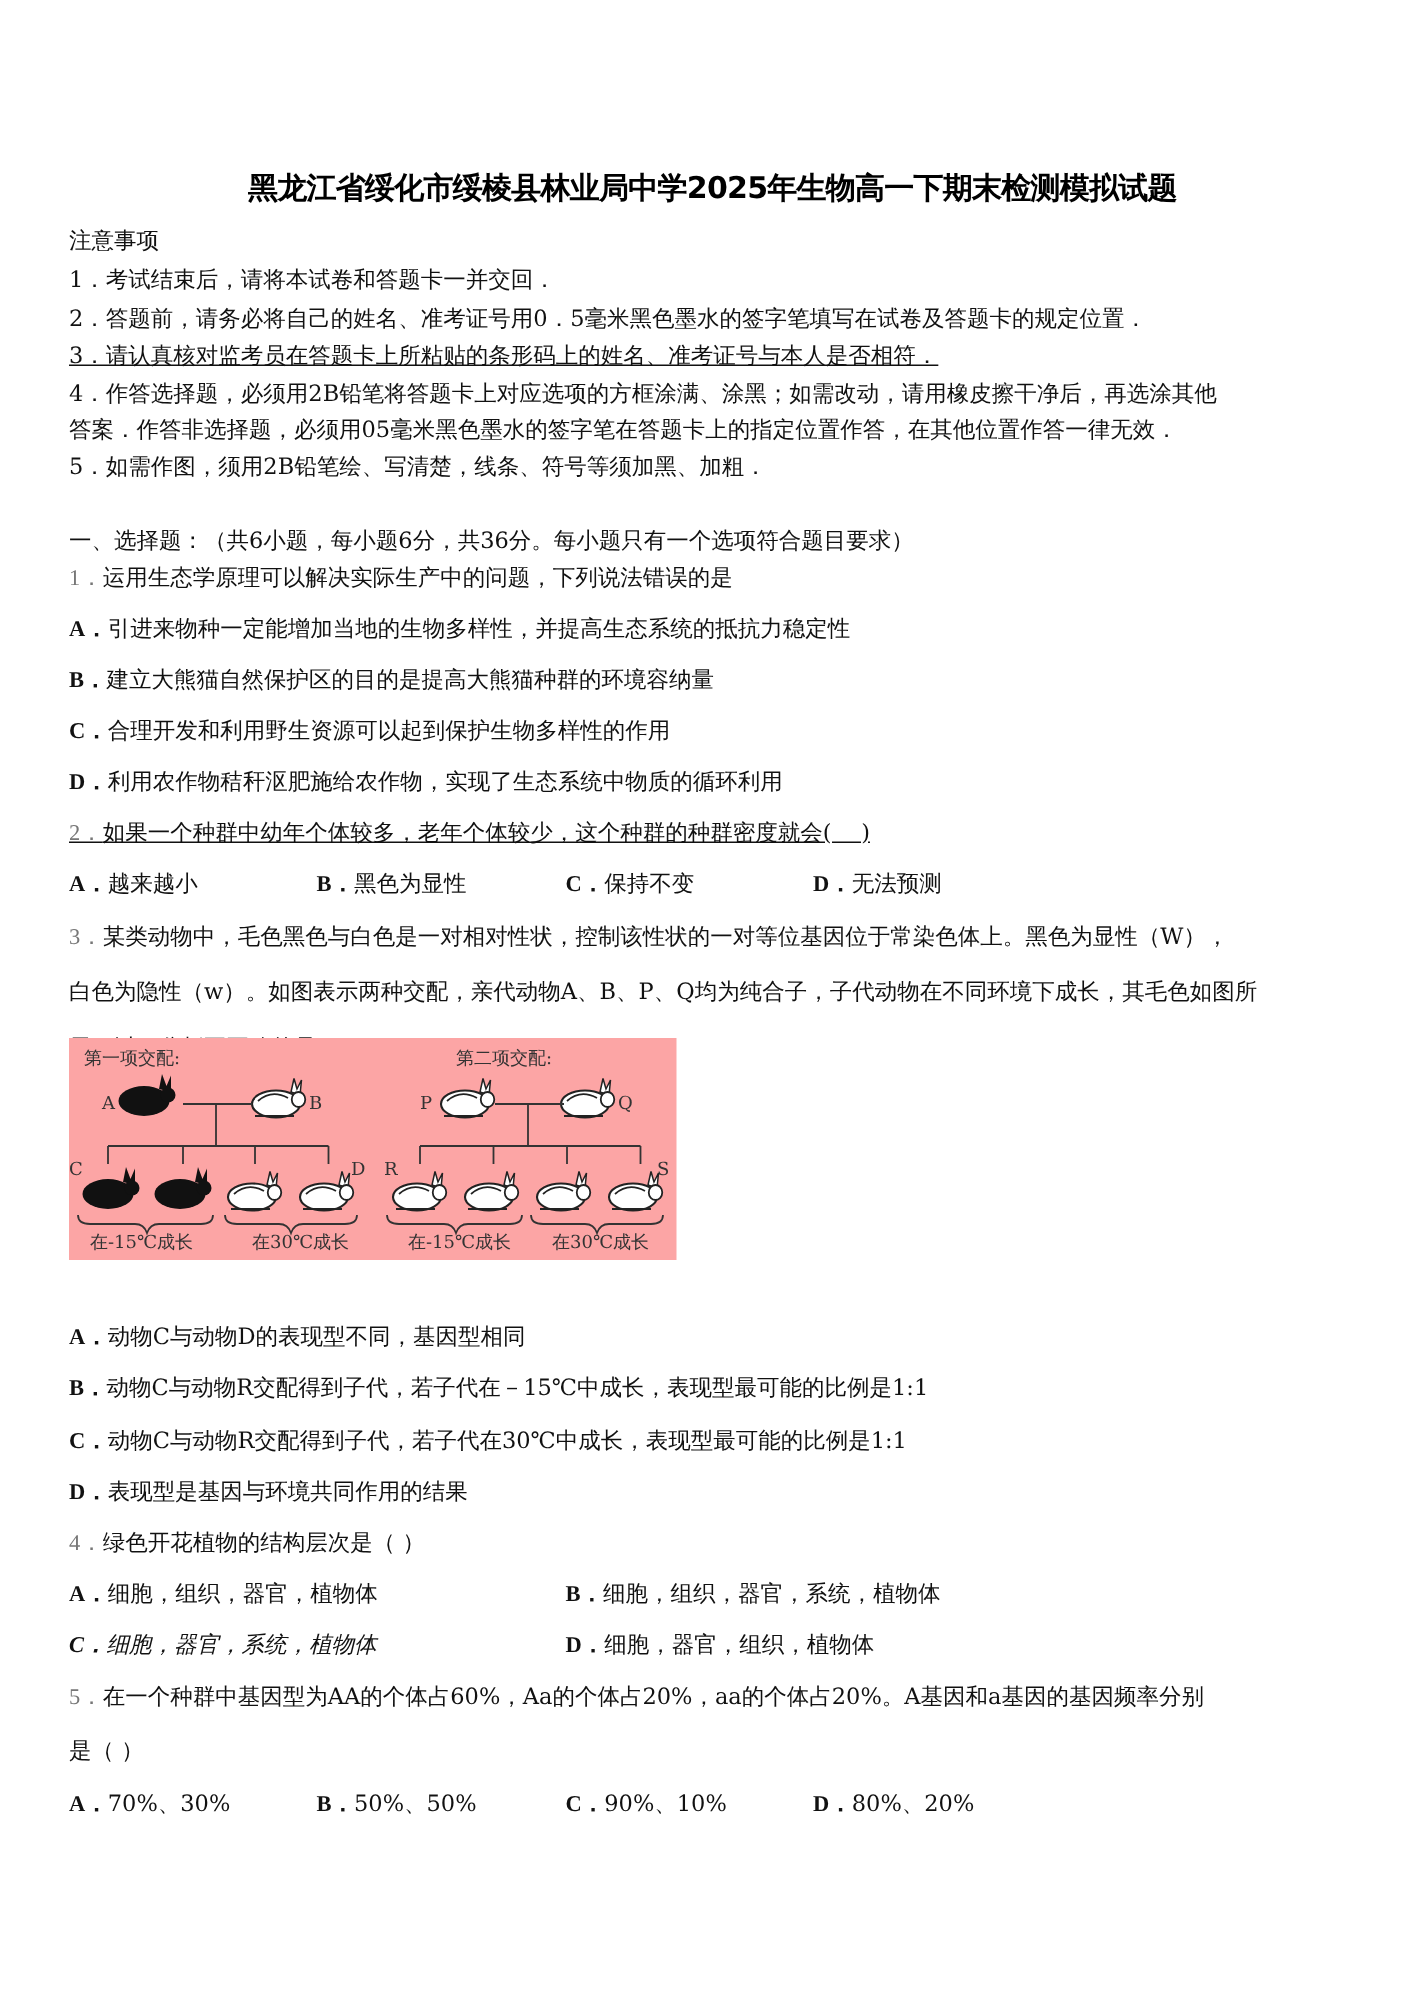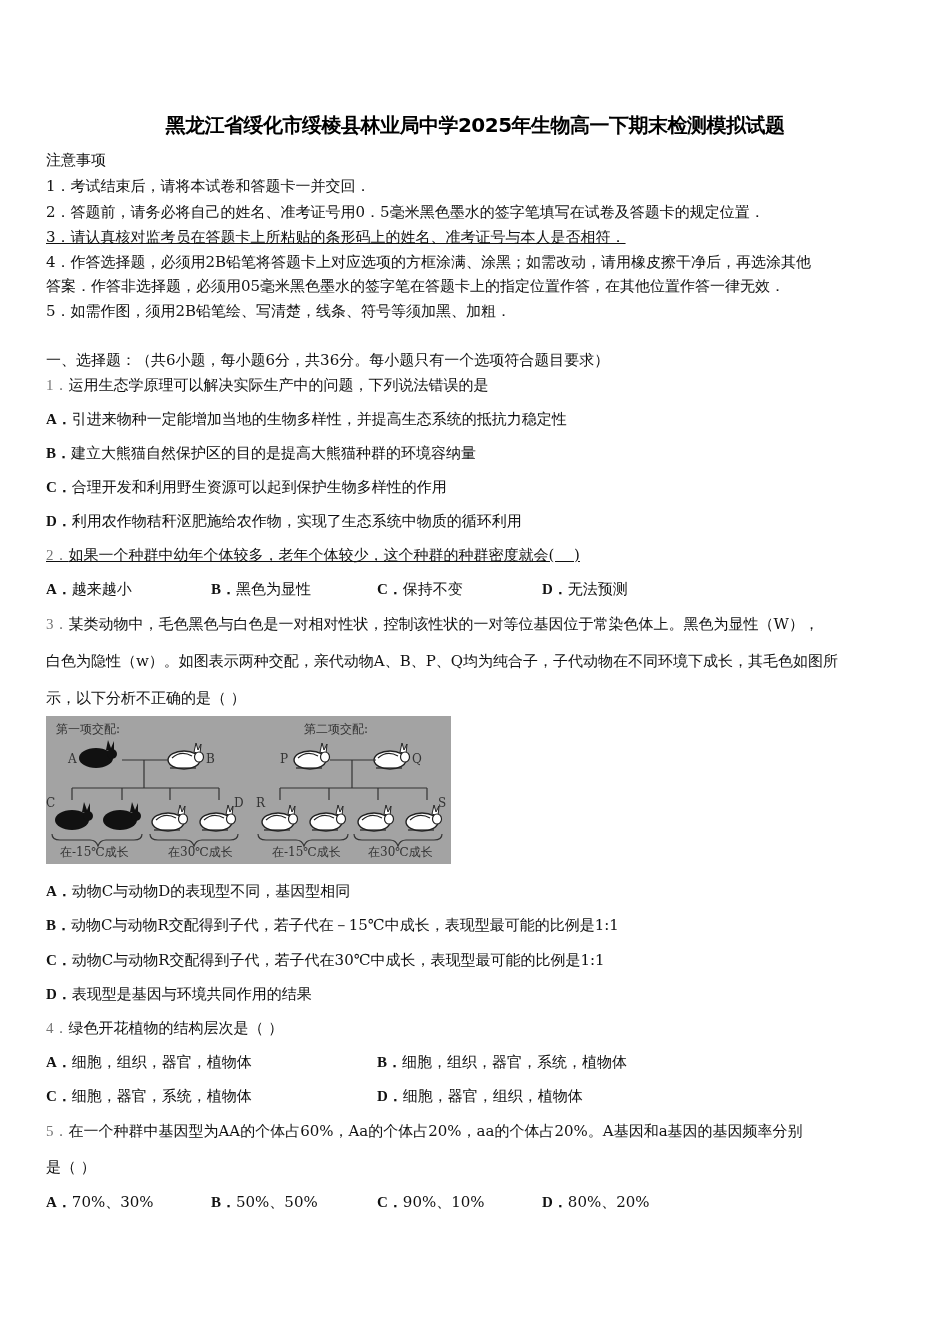--- a/index.html
+++ b/index.html
@@ -8,21 +8,21 @@
   .page { position: absolute; left: 0; top: 0; width: 950px; height: 1344px; padding-left: 20px; }
   .title { position: absolute; left: 0; width: 950px; top: 112px; text-align: center;
            font-family: "DejaVu Sans", "Liberation Sans", sans-serif; font-weight: bold;
            font-size: 20px; letter-spacing: -0.5px; color: #000; }
   .line { position: absolute; left: 46px; font-size: 15px; white-space: nowrap; line-height: 20px; }
   .notice { font-size: 15px; }
   .qnum { color: #777; font-family: "Liberation Serif", serif; }
   .opt-letter { font-weight: bold; font-family: "Liberation Serif", serif; }
   .opt-row { position: absolute; left: 46px; font-size: 15px; height: 20px; line-height: 20px; }
   .opt-row .opt { position: absolute; top: 0; white-space: nowrap; }
-  .figure { position: absolute; left: 46px; top: 716px; width: 405px; height: 148px; background: #a3a3a3; }
+  .figure { position: absolute; left: 46px; top: 692px; width: 405px; height: 148px; background: #fca5a5; }
   .fig-label { position: absolute; font-size: 12px; color: #333; white-space: nowrap; }
 </style>
 </head>
 <body>
 
 <div class="page">
 
   <div class="title">黑龙江省绥化市绥棱县林业局中学2025年生物高一下期末检测模拟试题</div>
 
   <div class="line notice" style="top:150px;">注意事项</div>
@@ -141,21 +141,21 @@
   <div class="line" style="top:984px;"><span class="opt-letter">D．</span><span>表现型是基因与环境共同作用的结果</span></div>
 
   <div class="line" style="top:1018px;">
     <span class="qnum">4．</span><span>绿色开花植物的结构层次是（ ）</span>
   </div>
   <div class="opt-row" style="top:1052px;">
     <span class="opt" style="left:0;"><span class="opt-letter">A．</span><span>细胞，组织，器官，植物体</span></span>
     <span class="opt" style="left:331px;"><span class="opt-letter">B．</span><span>细胞，组织，器官，系统，植物体</span></span>
   </div>
   <div class="opt-row" style="top:1086px;">
-    <span class="opt" style="left:0;"><span class="opt-letter">C．</span><span>细胞，器官，系统，植物体</span></span>
+    <span class="opt" style="left:0;font-style:italic;"><span class="opt-letter">C．</span><span>细胞，器官，系统，植物体</span></span>
     <span class="opt" style="left:331px;"><span class="opt-letter">D．</span><span>细胞，器官，组织，植物体</span></span>
   </div>
 
   <div class="line" style="top:1121px;">
     <span class="qnum">5．</span><span>在一个种群中基因型为AA的个体占60%，Aa的个体占20%，aa的个体占20%。A基因和a基因的基因频率分别</span>
   </div>
   <div class="line" style="top:1157px;">是（ ）</div>
   <div class="opt-row" style="top:1192px;">
     <span class="opt" style="left:0;"><span class="opt-letter">A．</span><span>70%、30%</span></span>
     <span class="opt" style="left:165px;"><span class="opt-letter">B．</span><span>50%、50%</span></span>

